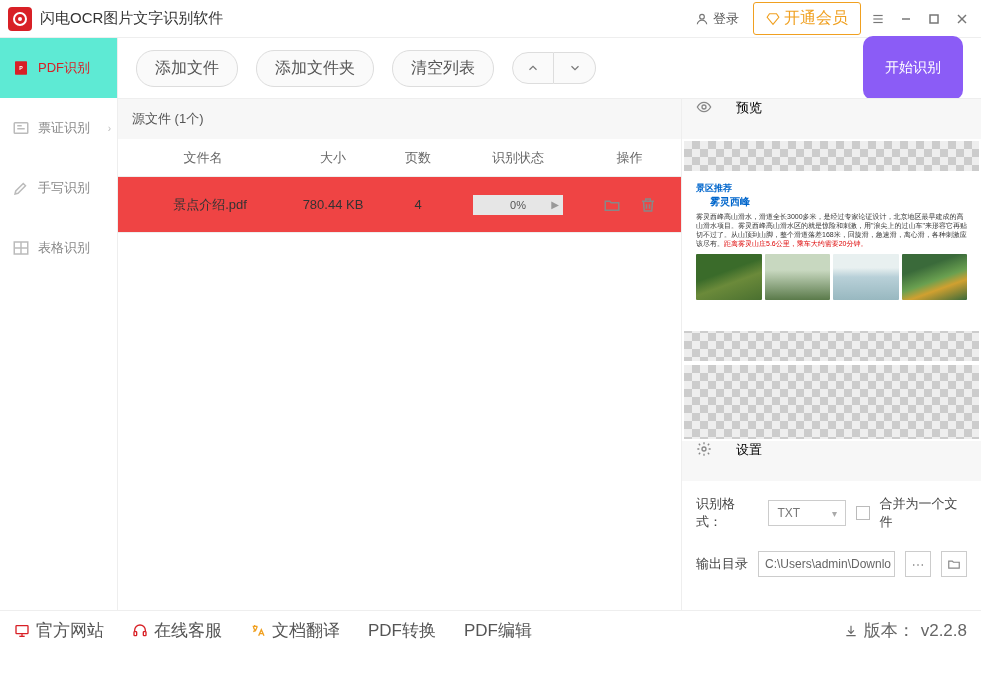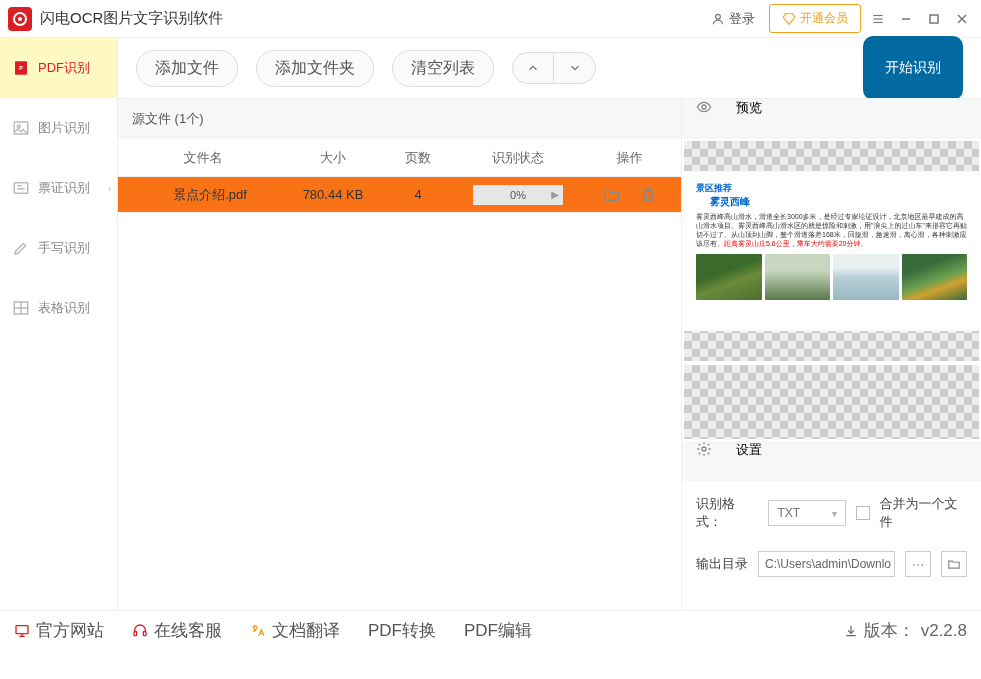--- a/index.html
+++ b/index.html
@@ -2,47 +2,47 @@
 <html><head>
 <meta charset="utf-8">
 <style>
 *{box-sizing:border-box;margin:0;padding:0;font-family:"Microsoft YaHei","PingFang SC",sans-serif}
 body{width:981px;height:679px;background:#fff;overflow:hidden;font-size:13px;color:#333}
 .title-bar{height:38px;display:flex;align-items:center;padding:12px 8px;border-bottom:1px solid #eee}
 .app-icon{width:24px;height:24px;background:#d82026;border-radius:4px;display:flex;align-items:center;justify-content:center;margin-right:8px}
 .app-title{font-size:15px;flex:1}
 .tb-right{display:flex;align-items:center;gap:6px}
 .login-btn{display:flex;align-items:center;gap:4px;padding:4px 8px;color:#555;cursor:pointer}
-.vip-btn{display:flex;align-items:center;gap:4px;padding:5px 12px;border:1px solid #f0a020;border-radius:3px;color:#f0a020;cursor:pointer;font-size:12px}
+.vip-btn{display:flex;align-items:center;gap:4px;padding:5px 12px;border:1px solid #f0a020;border-radius:3px;color:#f0a020;cursor:pointer;font-size:16px}
 .win-btn{width:22px;height:22px;display:flex;align-items:center;justify-content:center;cursor:pointer;color:#777}
 .main{display:flex;height:572px}
 .sidebar{width:117px;display:flex;flex-direction:column}
 .side-item{height:60px;display:flex;align-items:center;gap:8px;padding-left:12px;color:#888;cursor:pointer;position:relative}
-.side-item.active{background:#fef9c3;color:#d82026}
+.side-item.active{background:#5eead4;color:#d82026}
 .side-item .chev{position:absolute;right:6px;font-size:10px;color:#bbb}
 .side-icon{width:18px;height:18px;display:flex;align-items:center;justify-content:center}
 .content{flex:1;display:flex;flex-direction:column;background:#fff;border-left:1px solid #eee}
 .toolbar{height:60px;display:flex;align-items:center;padding:0 18px;gap:18px}
 .pill-btn{padding:7px 18px;border:1px solid #ddd;border-radius:18px;background:#fafafa;color:#555;cursor:pointer;font-size:16px}
 .arrow-grp{display:flex;gap:0}
 .arrow-btn{width:42px;height:32px;border:1px solid #ddd;background:#fafafa;display:flex;align-items:center;justify-content:center;cursor:pointer;color:#777}
 .arrow-btn:first-child{border-radius:16px 0 0 16px}
 .arrow-btn:last-child{border-radius:0 16px 16px 0;border-left:none}
 .spacer{flex:1}
-.start-btn{padding:23px 22px;background:#0369a1;color:#fff;border-radius:10px;cursor:pointer;font-size:14px}
+.start-btn{padding:23px 22px;background:#8b5cf6;color:#fff;border-radius:10px;cursor:pointer;font-size:14px}
 .body-row{flex:1;display:flex;min-height:0}
 .file-pane{flex:1;display:flex;flex-direction:column;border-top:1px solid #eee}
 .pane-hdr{height:40px;display:flex;align-items:center;padding:0 14px;background:#f7f7f7;color:#555}
 .tbl-head{display:flex;height:38px;align-items:center;border-bottom:1px solid #eee;color:#666;text-align:center}
 .col-name{width:170px}
 .col-size{width:90px}
 .col-pages{width:80px}
 .col-status{width:120px}
 .col-ops{flex:1}
-.tbl-row{display:flex;height:36px;align-items:center;background:#f97316;border-bottom:1px solid #eee;text-align:center}
+.tbl-row{display:flex;height:56px;align-items:center;background:#ef4444;border-bottom:1px solid #eee;text-align:center}
 .tbl-row .cell{display:flex;align-items:center;justify-content:center;height:100%}
 .fname{justify-content:flex-start;padding-left:14px}
 .prog{width:90px;height:20px;background:#e6e6e6;display:flex;align-items:center;justify-content:center;position:relative;font-size:11px;color:#555}
 .prog .play{position:absolute;right:4px;color:#999;font-size:10px}
 .ops{gap:16px}
 .op-ic{width:20px;height:20px;color:#888;cursor:pointer;display:flex;align-items:center;justify-content:center}
 .right-pane{width:300px;border-left:1px solid #eee;border-top:1px solid #eee;display:flex;flex-direction:column}
 .rp-hdr{height:40px;display:flex;gap:24px;padding:0 14px;background:#f7f7f7;color:#000000}
 .checker{background-image:linear-gradient(45deg,#ccc 25%,transparent 25%),linear-gradient(-45deg,#ccc 25%,transparent 25%),linear-gradient(45deg,transparent 75%,#ccc 75%),linear-gradient(-45deg,transparent 75%,#ccc 75%);background-size:16px 16px;background-position:0 0,0 8px,8px -8px,-8px 0;background-color:#eee}
 .preview-canvas{height:220px;margin:2px;display:flex;flex-direction:column}
@@ -127,30 +127,20 @@
           <svg width="18" height="18" viewBox="0 0 24 24" fill="#d82026">
             <rect x="4" y="3" width="16" height="18" rx="1" fill="#d82026"></rect>
             <text x="12" y="15" font-size="7" fill="#fff" text-anchor="middle" font-weight="bold">P</text>
           </svg>
         </span>
       <span>PDF识别</span>
     </div>
     <div class="side-item">
       <span class="side-icon">
           <svg width="18" height="18" viewBox="0 0 24 24" fill="none" stroke="#bbb" stroke-width="2">
-            <rect x="3" y="4" width="18" height="16" rx="1"></rect>
-            <circle cx="9" cy="10" r="2"></circle>
-            <path d="M3 18l5-5 4 4 3-3 6 6"></path>
-          </svg>
-        </span>
-      <span>图片识别</span>
-    </div>
-    <div class="side-item">
-      <span class="side-icon">
-          <svg width="18" height="18" viewBox="0 0 24 24" fill="none" stroke="#bbb" stroke-width="2">
             <rect x="3" y="5" width="18" height="14" rx="1"></rect>
             <line x1="7" y1="9" x2="13" y2="9"></line>
             <line x1="7" y1="13" x2="17" y2="13"></line>
           </svg>
         </span>
       <span>票证识别</span>
       <span class="chev">›</span>
     </div>
     <div class="side-item">
       <span class="side-icon">

